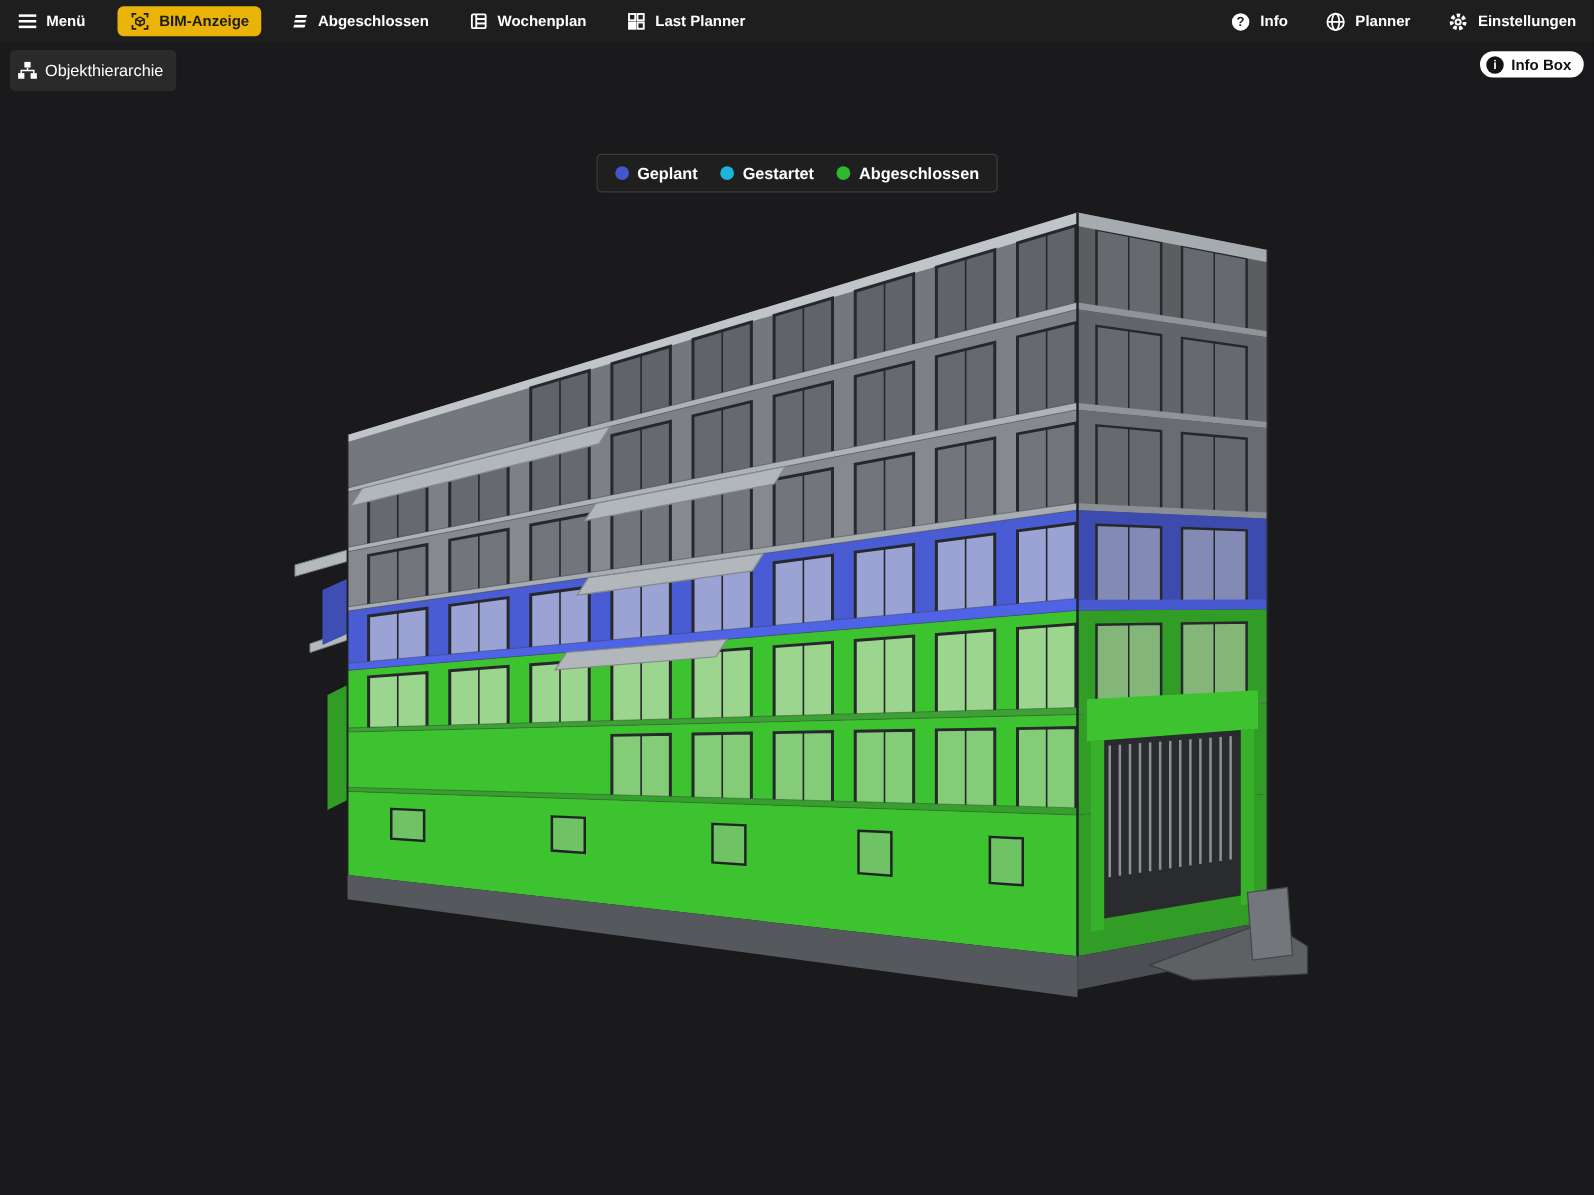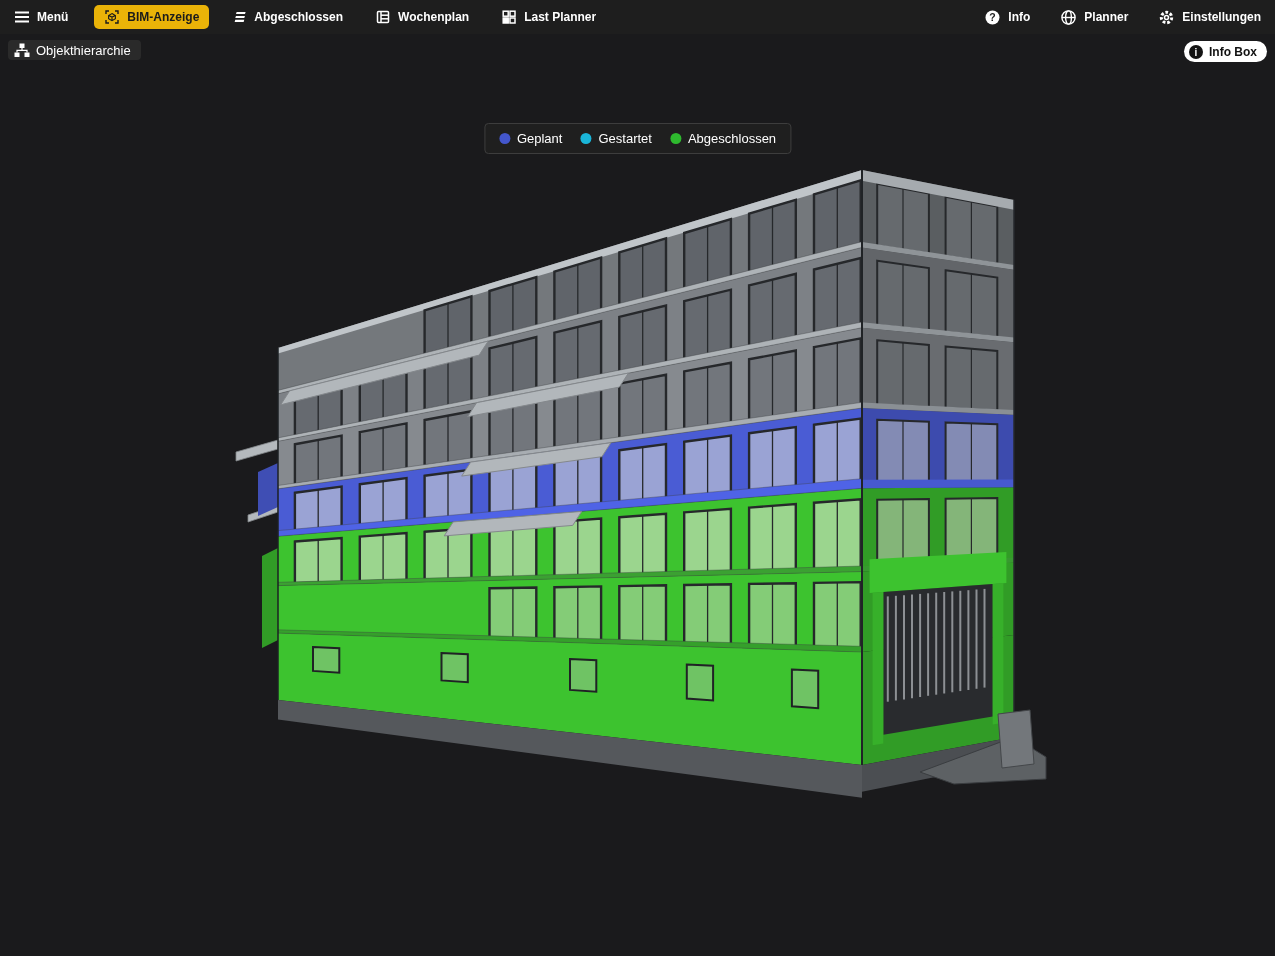--- a/index.html
+++ b/index.html
@@ -16,32 +16,32 @@
           font-size:12px;font-weight:bold;height:24px;border-radius:5px;padding:0 10px;}
   .menu-btn{margin-right:16px;padding:0 4px;}
   .tab{background:#2d2d2d;margin-right:12px;}
   .tab.active{background:#eab308;color:#1b1b1b;}
   .spacer{flex:1;}
   .top-action{margin-left:10px;}
   .icon{display:inline-block;line-height:0;}
 
   
   .obj-btn{position:absolute;top:40px;left:8px;z-index:9;display:inline-flex;align-items:center;gap:6px;
-           background:rgba(43,43,43,.95);color:#fff;border:none;border-radius:4px;height:20px;
+           background:rgba(43,43,43,.95);color:#fff;border:none;border-radius:4px;height:33px;
            padding:0 10px 0 6px;font-family:"Liberation Sans",sans-serif;font-size:13px;cursor:pointer;}
   .infobox-btn{position:absolute;top:41px;right:8px;z-index:9;display:inline-flex;align-items:center;gap:5px;
            background:#ffffff;color:#111;border:none;border-radius:12px;height:21px;
            padding:0 10px 0 4px;font-family:"Liberation Sans",sans-serif;font-size:12px;font-weight:bold;cursor:pointer;}
 
   
   .legend{position:absolute;top:123px;left:50%;transform:translateX(-50%);z-index:8;
           background:rgba(32,32,32,.95);border:1px solid #3d3d3d;border-radius:4px;
           padding:7px 14px;display:flex;align-items:center;gap:18px;}
   .legend-item{display:flex;align-items:center;gap:7px;color:#fff;
-          font-size:13px;font-weight:normal;}
+          font-size:13px;font-weight:bold;}
   .dot{width:11px;height:11px;border-radius:50%;background:#888;}
 </style>
 </head>
 <body>
 
 <div class="viewer">
   <svg id="model" viewBox="0 0 1275 956" width="1275" height="956">
       <polygon points="862.0,170.0 1014.0,200.0 1014.0,269.8 862.0,247.4" fill="rgb(90,94,97)"></polygon>
       <polygon points="862.0,247.4 1014.0,269.8 1014.0,342.3 862.0,327.7" fill="rgb(98,101,105)"></polygon>
       <polygon points="862.0,327.7 1014.0,342.3 1014.0,414.8 862.0,408.0" fill="rgb(105,108,112)"></polygon>

